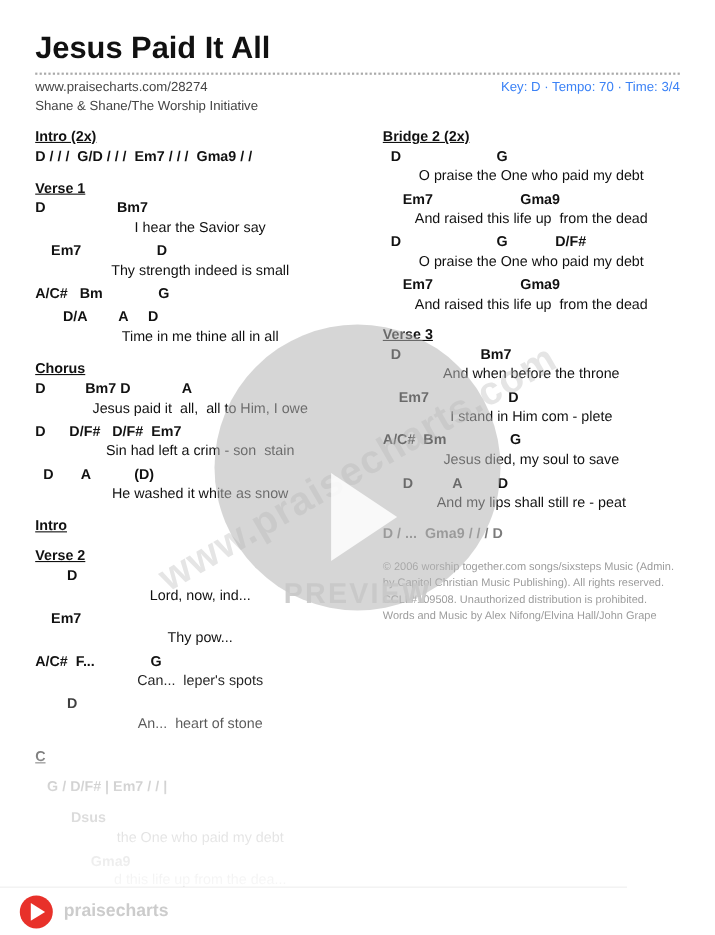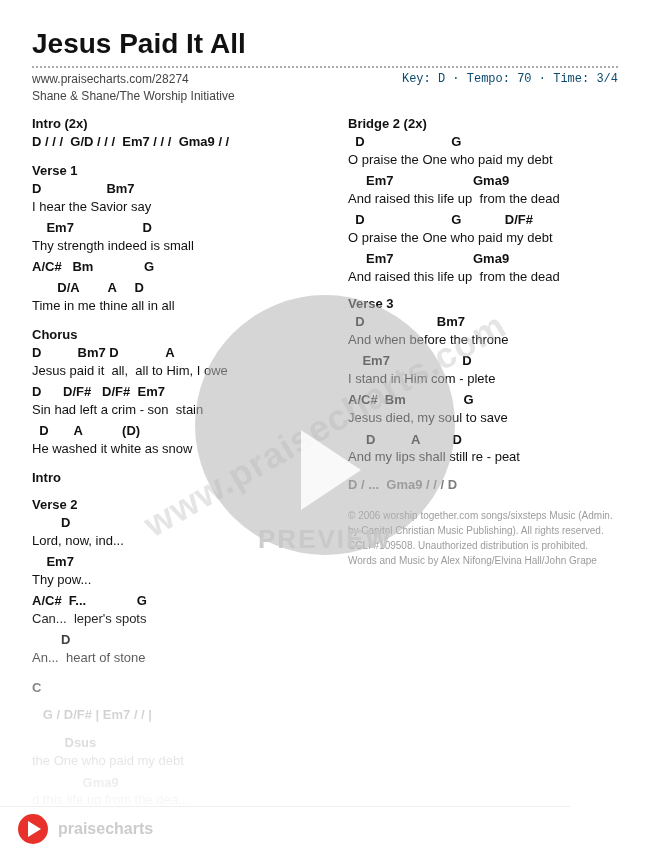--- a/index.html
+++ b/index.html
@@ -30,54 +30,55 @@
       border-top: 2px dotted #aaa;
       margin: 6px 0 4px 0;
     }
     .meta-row {
       font-size: 12px;
       color: #444;
       margin-bottom: 3px;
     }
     .key-info {
       font-size: 12px;
-      color: #0c4a6e;
-      font-family: Liberation Mono, monospace;
+      color: #3b82f6;
     }
     .top-section {
       display: flex;
       justify-content: space-between;
       align-items: flex-start;
       margin-bottom: 2px;
     }
     .content-area {
       display: flex;
       gap: 16px;
       margin-top: 10px;
     }
     .col-left { width: 300px; flex-shrink: 0; }
     .col-right { flex: 1; }
     .section { margin-bottom: 12px; }
     .section-title {
       font-weight: bold;
       font-size: 13px;
       margin-bottom: 3px;
+      text-decoration: underline;
     }
     .chord-line {
       font-weight: bold;
       font-size: 13px;
       white-space: pre;
       line-height: 1.3;
       margin-bottom: 0;
     }
     .lyric-line {
       font-size: 13px;
       white-space: pre;
       line-height: 1.4;
       margin-bottom: 2px;
+      text-align: center;
     }
     .chord-lyric-pair { margin-bottom: 4px; }
 
     
     .preview-overlay {
       position: absolute;
       top: 0; left: 0;
       width: 650px; height: 850px;
       display: flex;
       flex-direction: column;

